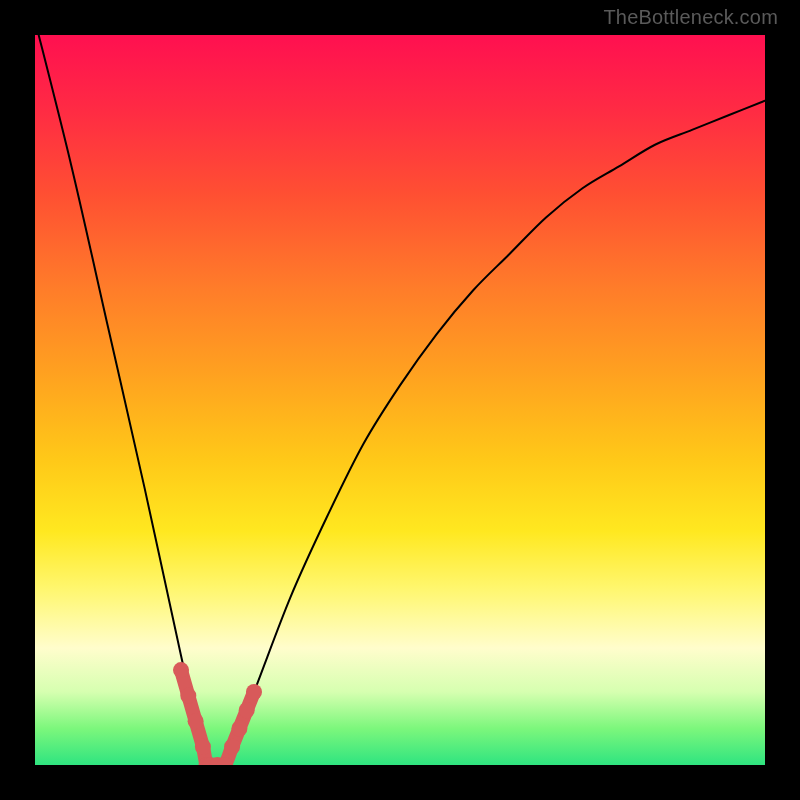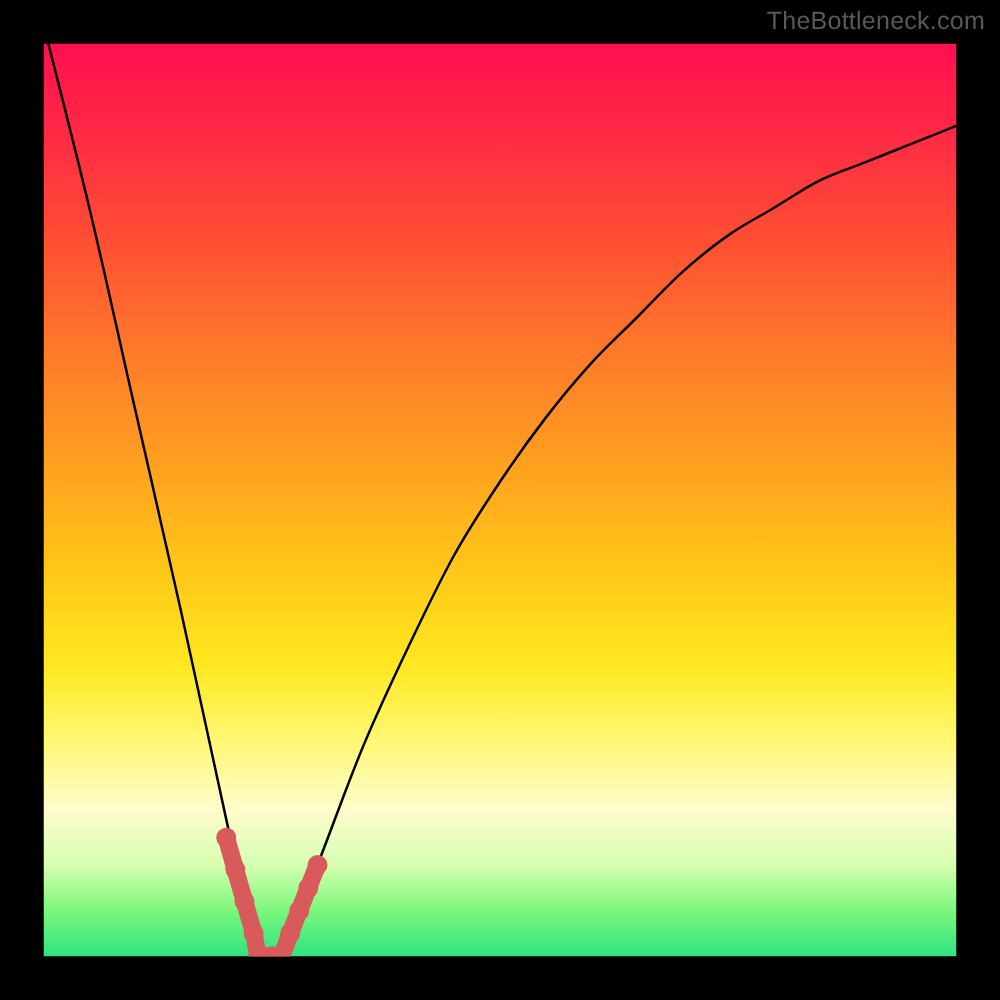--- a/index.html
+++ b/index.html
@@ -35,21 +35,21 @@
       #fff770 76%,
       #fffdcc 84%,
       #d6ffb0 90%,
       #7cf77c 95%,
       #2fe480 100%
     );
   }
   .watermark {
     position: absolute;
     top: 6px;
-    right: 12px;
+    right: 22px;
     color: #5a5a5a;
     font-size: 20px;
     font-weight: 500;
     letter-spacing: 0.2px;
     z-index: 5;
     margin-left: 28px;
   }
   svg.curve {
     position: absolute;
     inset: 0;

